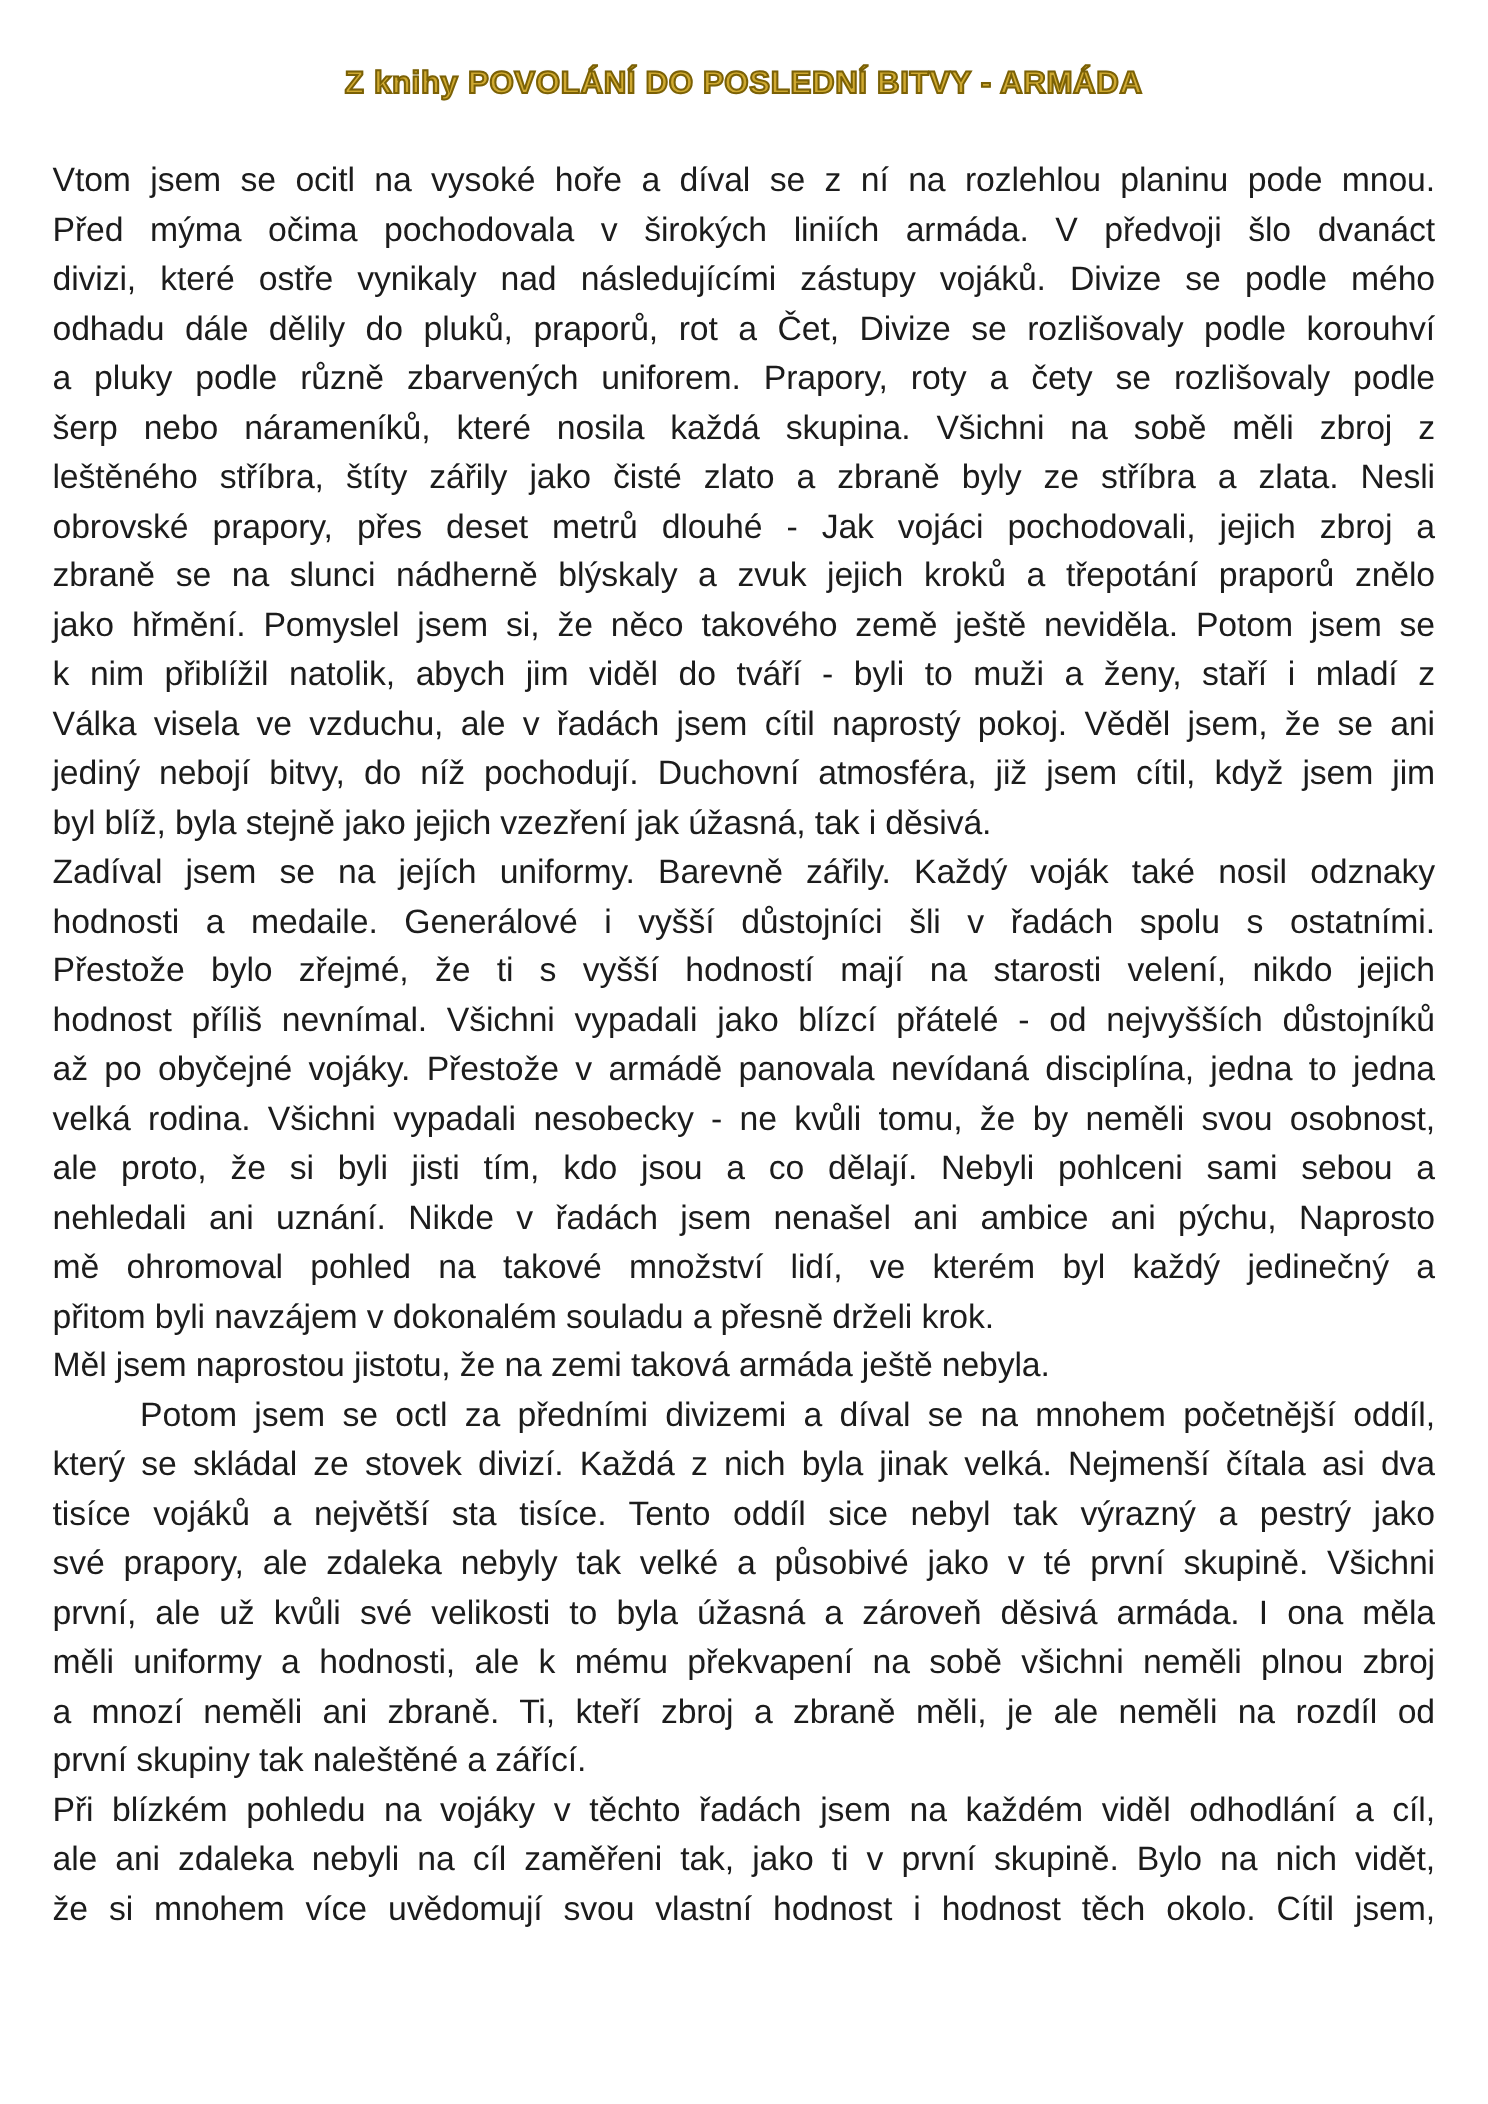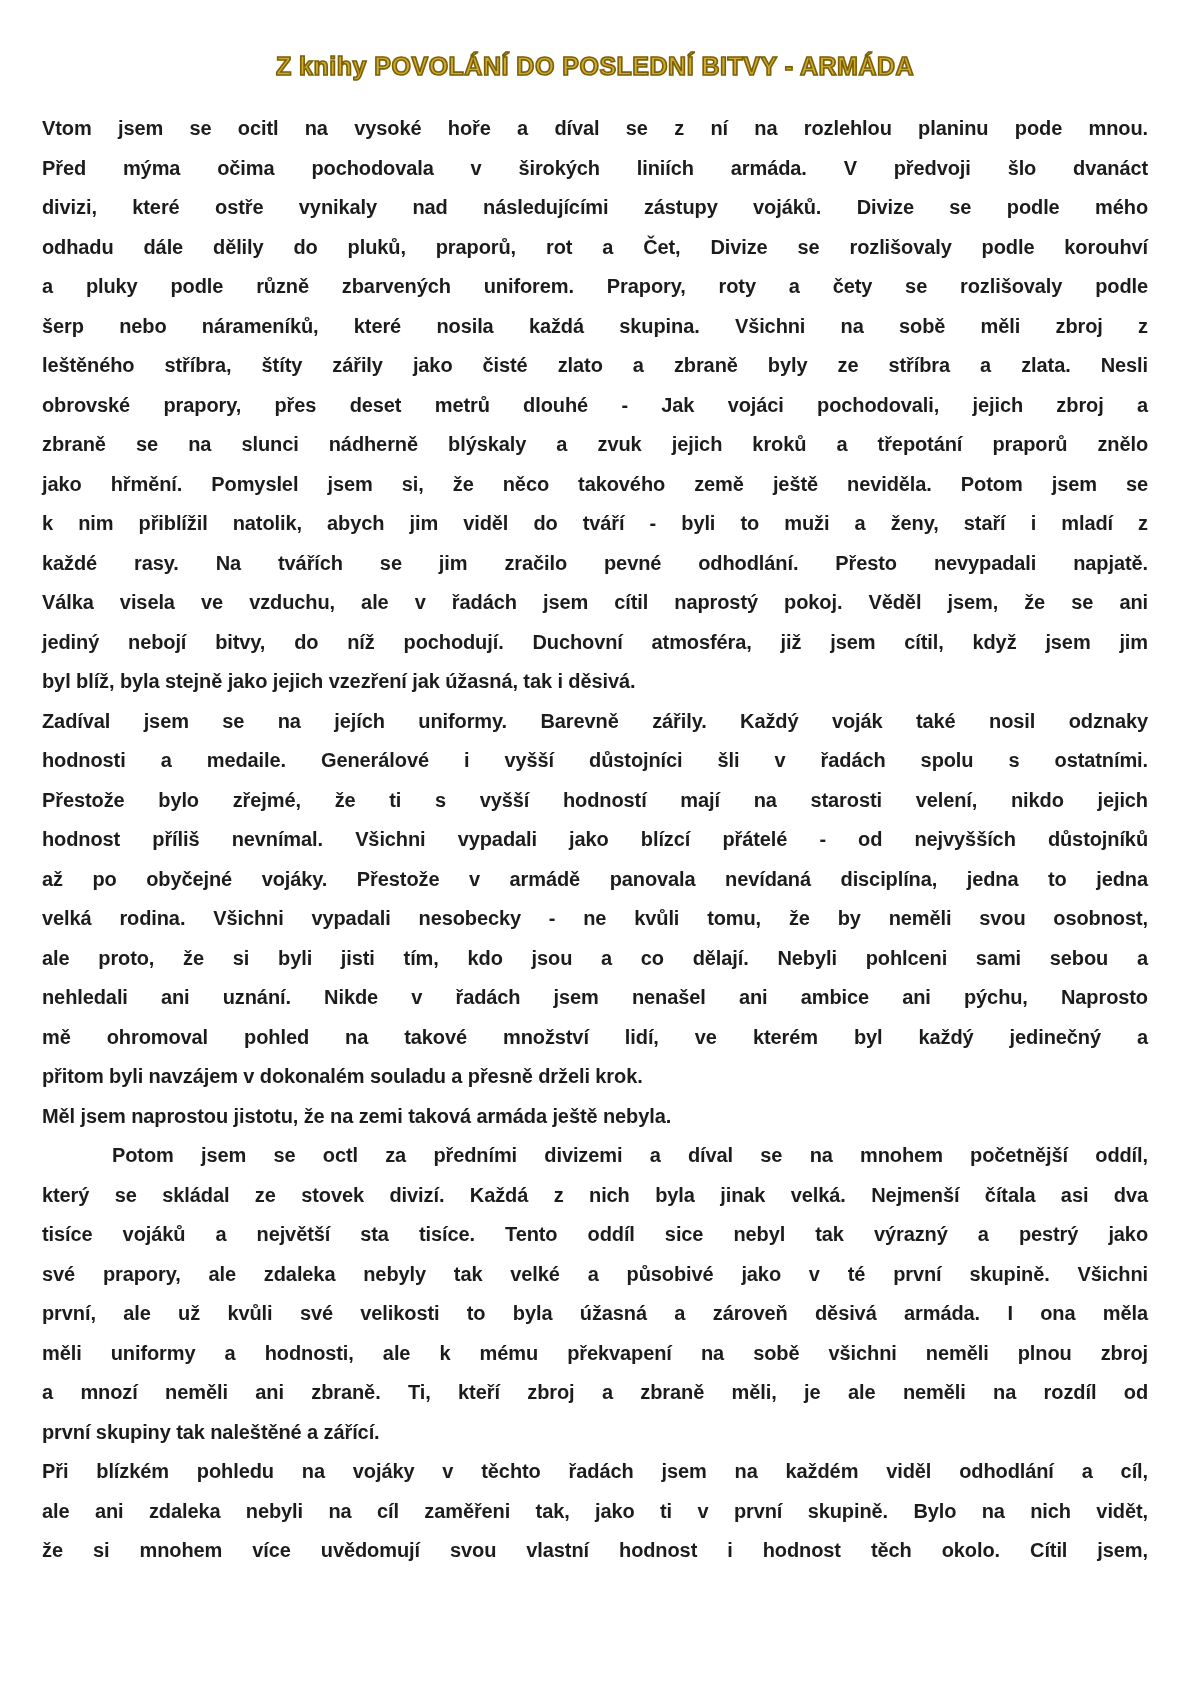--- a/index.html
+++ b/index.html
@@ -26,26 +26,25 @@
     text-align: center;
     font-size: 25px;
     font-weight: bold;
     letter-spacing: 0.5px;
     
     -webkit-text-stroke: 1.6px #7a6005;
     text-shadow: 0 0 1px rgba(122,96,5,0.6);
     white-space: nowrap;
   }
   .body-text {
-    margin-top: 28px;
-    font-size: 20px;
+    margin-top: 44px;
+    font-size: 27px;
     line-height: 39.5px;
     letter-spacing: -0.1px;
     color: #1c1c1c;
-    font-weight: bold;
   }
   .paragraph {
     margin: 0;
   }
   .line {
     text-align: justify;
     text-align-last: left;
     text-justify: inter-word;
   }
   .line.just {
@@ -66,21 +65,20 @@
         <div class="line just">Před mýma očima pochodovala v širokých liniích armáda. V předvoji šlo dvanáct</div>
         <div class="line just">divizi, které ostře vynikaly nad následujícími zástupy vojáků. Divize se podle mého</div>
         <div class="line just">odhadu dále dělily do pluků, praporů, rot a Čet, Divize se rozlišovaly podle korouhví</div>
         <div class="line just">a pluky podle různě zbarvených uniforem. Prapory, roty a čety se rozlišovaly podle</div>
         <div class="line just">šerp nebo nárameníků, které nosila každá skupina. Všichni na sobě měli zbroj z</div>
         <div class="line just">leštěného stříbra, štíty zářily jako čisté zlato a zbraně byly ze stříbra a zlata. Nesli</div>
         <div class="line just">obrovské prapory, přes deset metrů dlouhé - Jak vojáci pochodovali, jejich zbroj a</div>
         <div class="line just">zbraně se na slunci nádherně blýskaly a zvuk jejich kroků a třepotání praporů znělo</div>
         <div class="line just">jako hřmění. Pomyslel jsem si, že něco takového země ještě neviděla. Potom jsem se</div>
         <div class="line just">k nim přiblížil natolik, abych jim viděl do tváří - byli to muži a ženy, staří i mladí z</div>
-        <div class="line just">každé rasy. Na tvářích se jim zračilo pevné odhodlání. Přesto nevypadali napjatě.</div>
         <div class="line just">Válka visela ve vzduchu, ale v řadách jsem cítil naprostý pokoj. Věděl jsem, že se ani</div>
         <div class="line just">jediný nebojí bitvy, do níž pochodují. Duchovní atmosféra, již jsem cítil, když jsem jim</div>
         <div class="line">byl blíž, byla stejně jako jejich vzezření jak úžasná, tak i děsivá.</div>
       </div>
       <div class="paragraph">
         <div class="line just">Zadíval jsem se na jejích uniformy. Barevně zářily. Každý voják také nosil odznaky</div>
         <div class="line just">hodnosti a medaile. Generálové i vyšší důstojníci šli v řadách spolu s ostatními.</div>
         <div class="line just">Přestože bylo zřejmé, že ti s vyšší hodností mají na starosti velení, nikdo jejich</div>
         <div class="line just">hodnost příliš nevnímal. Všichni vypadali jako blízcí přátelé - od nejvyšších důstojníků</div>
         <div class="line just">až po obyčejné vojáky. Přestože v armádě panovala nevídaná disciplína, jedna to jedna</div>

